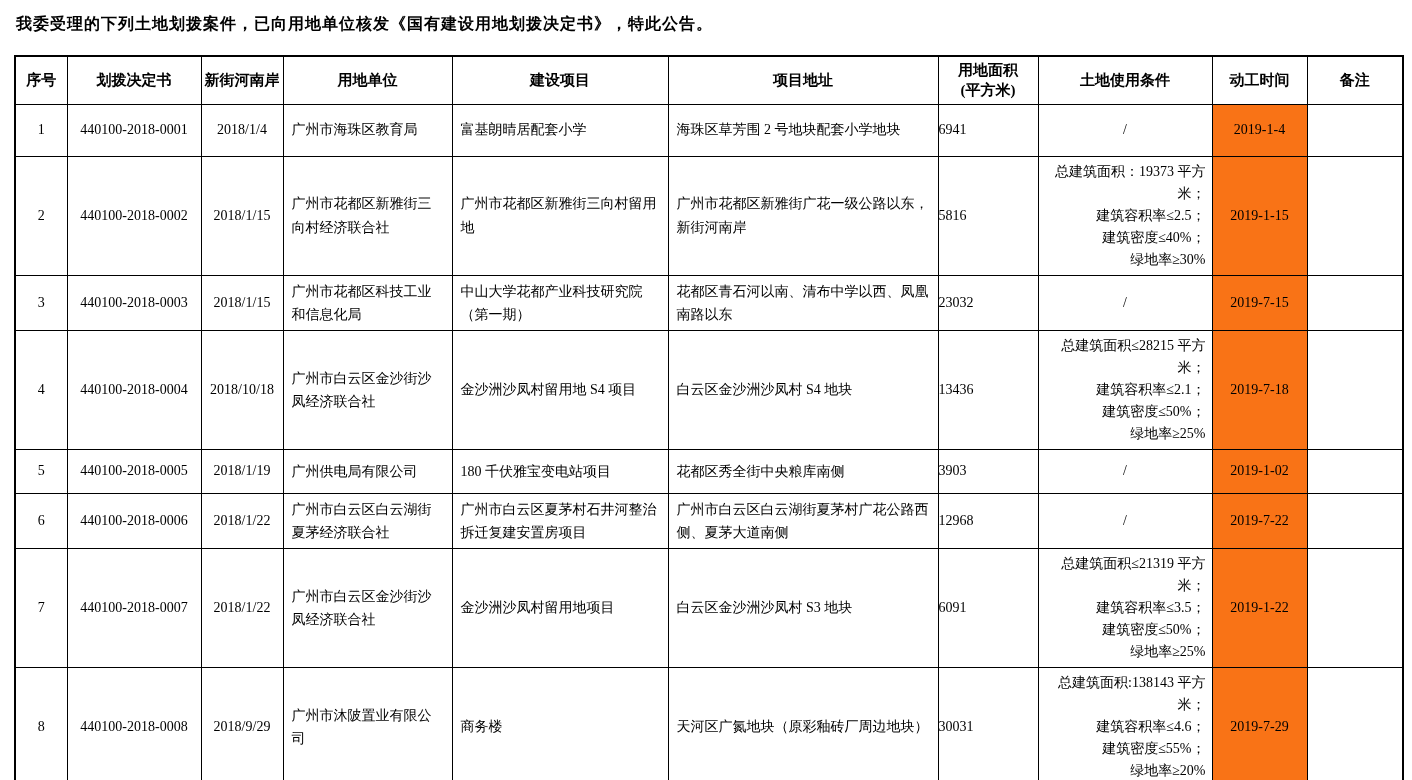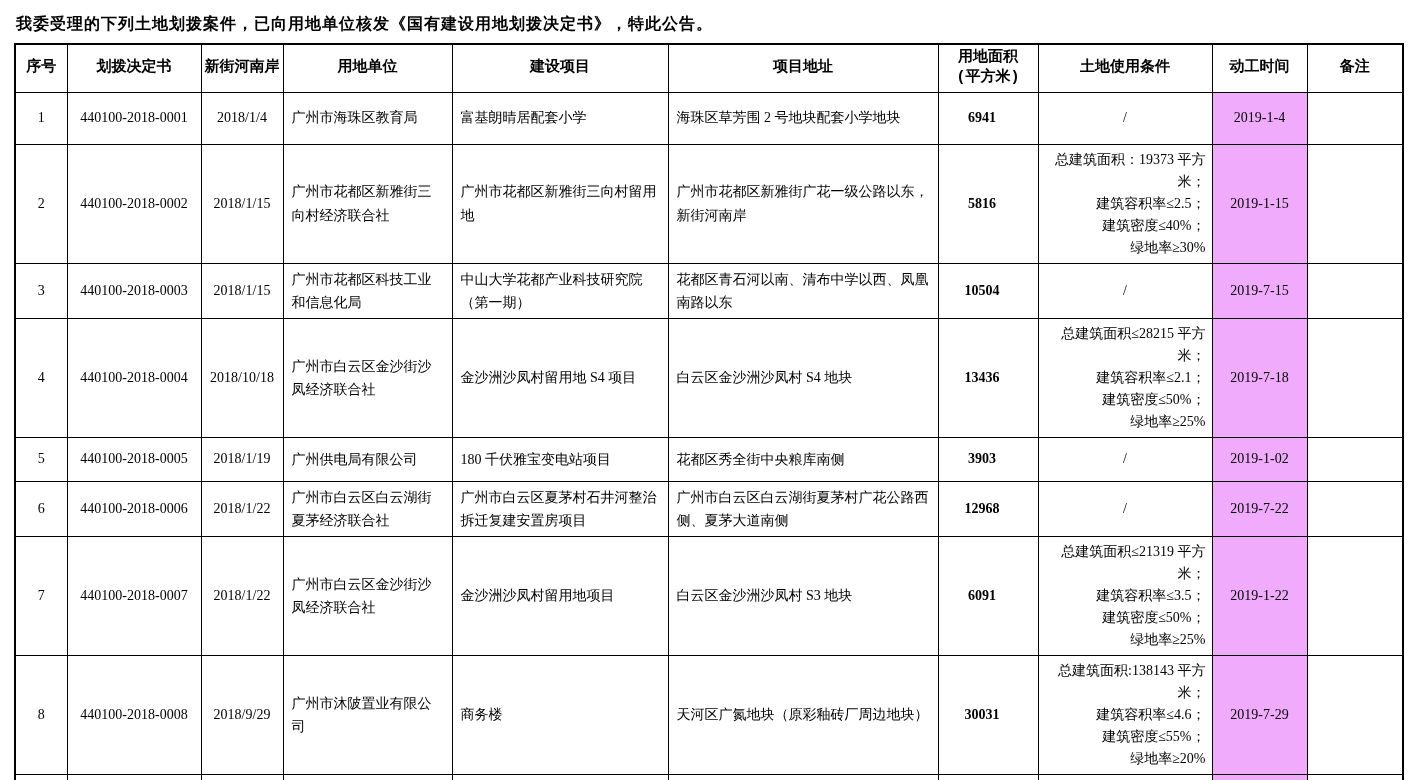--- a/index.html
+++ b/index.html
@@ -6,52 +6,52 @@
   html, body {
     width: 1412px; height: 780px;
     background: #ffffff;
     font-family: "Liberation Serif", "DejaVu Serif", serif;
     color: #000000;
   }
   .page { padding: 12px 10px 0 14px; }
   .notice-title {
     font-size: 16px; font-weight: bold;
     letter-spacing: 1px;
-    margin: 2px 0 8px 2px;
+    margin: 2px 0 20px 2px;
     white-space: nowrap;
   }
   table.alloc {
     border-collapse: collapse;
     table-layout: fixed;
     width: 1388px;
     border: 2px solid #000;
   }
   table.alloc th, table.alloc td {
     border: 1px solid #000;
     font-size: 14px;
     vertical-align: middle;
     overflow: hidden;
   }
-  table.alloc thead tr { height: 48px; font-family: Liberation Mono, monospace; }
+  table.alloc thead tr { height: 48px; }
   table.alloc th {
     font-size: 15px; font-weight: bold;
     text-align: center;
     white-space: pre-line;
     line-height: 1.35;
   }
   td.c   { text-align: center; }
   td.l   { text-align: left; padding: 4px 8px; line-height: 1.65; }
-  td.num { text-align: center; padding-right: 12px; font-weight: bold; }
+  td.num { text-align: left; padding-right: 12px; }
   td.cond {
     text-align: right; padding: 4px 6px 4px 8px;
     white-space: pre-line; line-height: 22px;
   }
   td.slash { text-align: center; }
   td.start {
-    background: #f0abfc;
+    background: #f97316;
     text-align: center;
   }
 </style>
 </head>
 <body>
 
 <div class="page">
 
   <div class="notice-title">我委受理的下列土地划拨案件，已向用地单位核发《国有建设用地划拨决定书》，特此公告。</div>
 
@@ -111,21 +111,21 @@
         <td class="start">2019-1-15</td>
         <td class="c"></td>
       </tr>
       <tr style="height:50px">
         <td class="c">3</td>
         <td class="c">440100-2018-0003</td>
         <td class="c">2018/1/15</td>
         <td class="l">广州市花都区科技工业和信息化局</td>
         <td class="l">中山大学花都产业科技研究院（第一期）</td>
         <td class="l">花都区青石河以南、清布中学以西、凤凰南路以东</td>
-        <td class="num">10504</td>
+        <td class="num">23032</td>
         <td class="slash">/</td>
         <td class="start">2019-7-15</td>
         <td class="c"></td>
       </tr>
       <tr style="height:88px">
         <td class="c">4</td>
         <td class="c">440100-2018-0004</td>
         <td class="c">2018/10/18</td>
         <td class="l">广州市白云区金沙街沙凤经济联合社</td>
         <td class="l">金沙洲沙凤村留用地 S4 项目</td>

